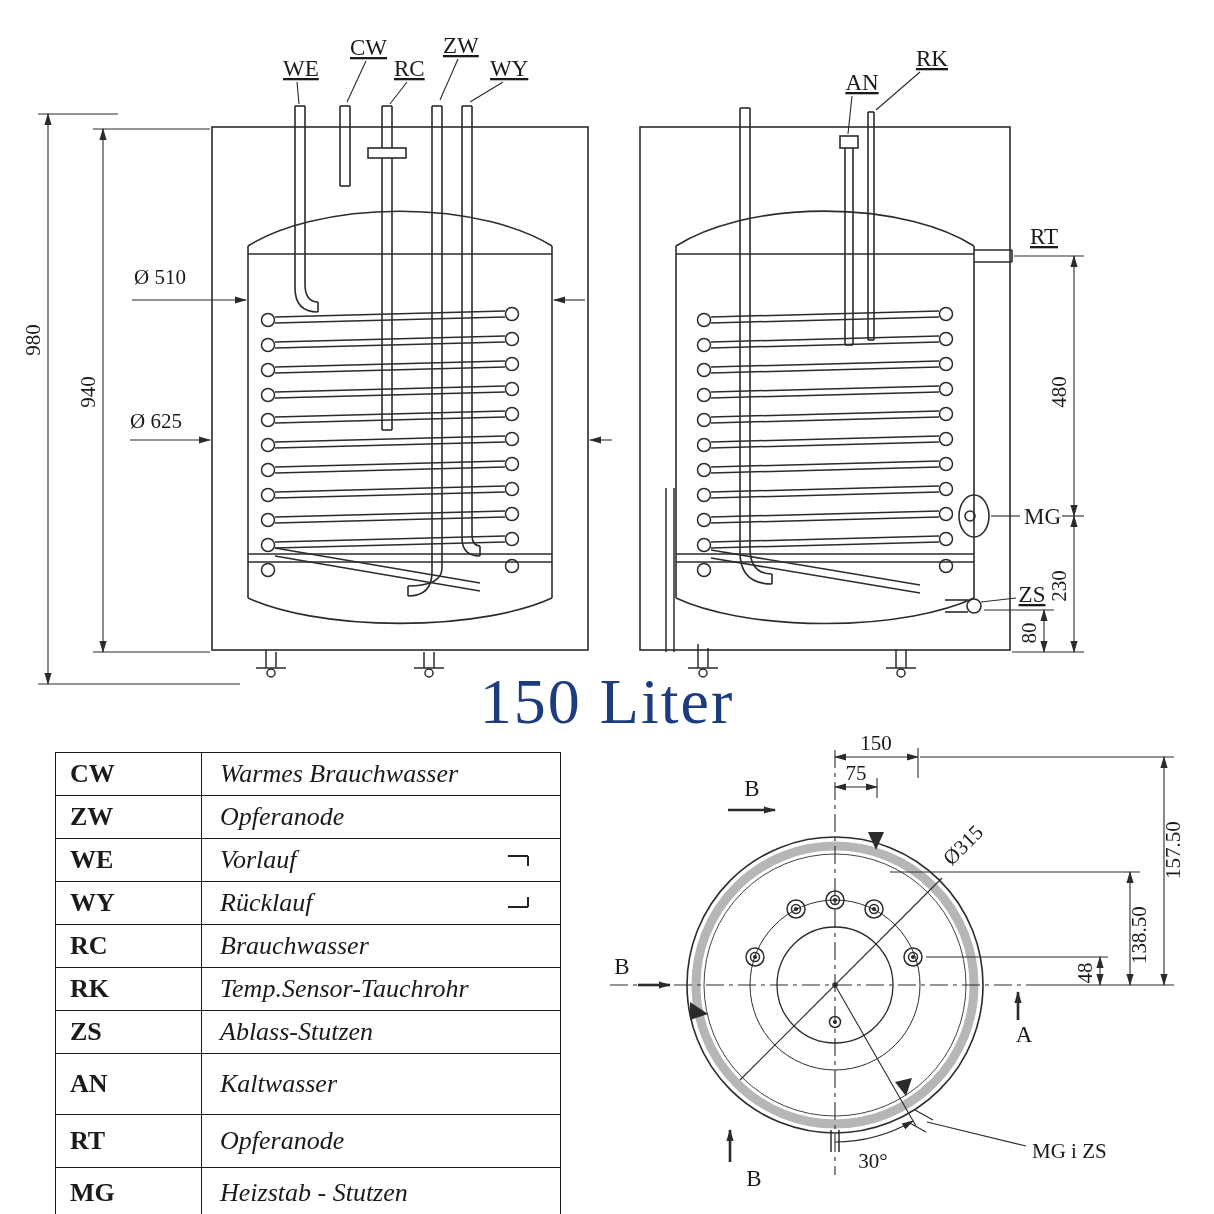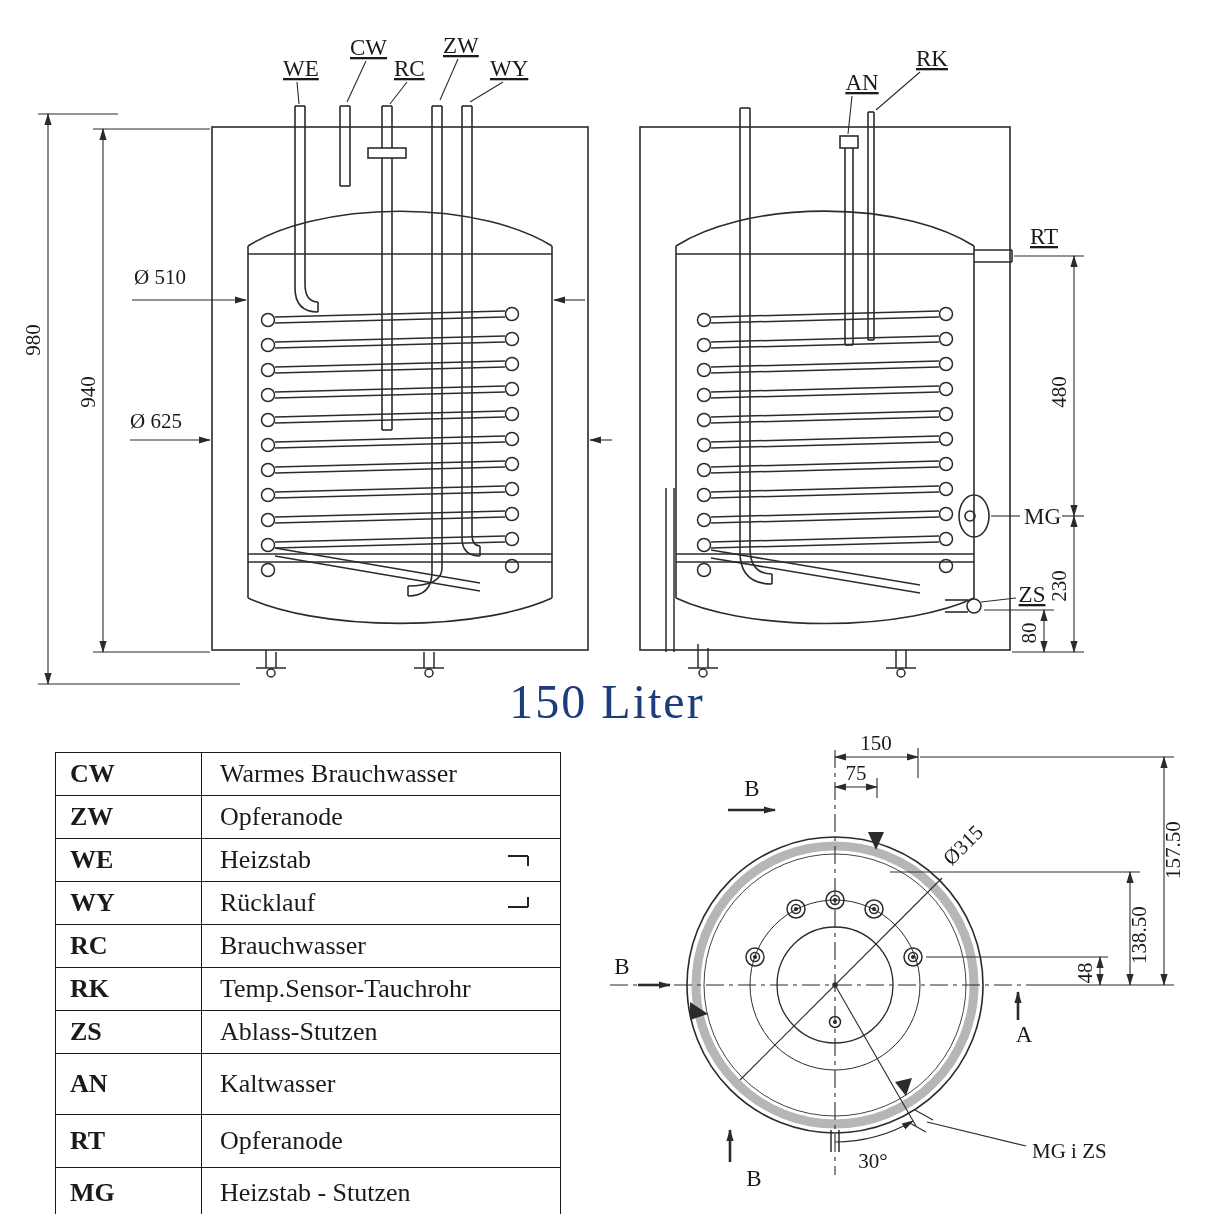--- a/index.html
+++ b/index.html
@@ -4,26 +4,26 @@
 <style>
   html,body{margin:0;padding:0;background:#fff;}
   body{width:1214px;height:1214px;position:relative;overflow:hidden;
        font-family:"Liberation Serif", serif;color:#1a1a1a;}
   .abs{position:absolute;}
   svg text{fill:#1a1a1a;stroke:none;font-family:"Liberation Serif", serif;}
   .dimtxt{font-size:21px;}
   .porttxt{font-size:23px;text-decoration:underline;}
   .plain{text-decoration:none;}
   #title{top:664px;left:0;width:1214px;height:76px;text-align:center;
-         font-size:48px;line-height:76px;color:#1c3c7e;letter-spacing:2px;}
+         font-size:64px;line-height:76px;color:#1c3c7e;letter-spacing:2px;}
   #legend{top:752px;left:55px;border-collapse:collapse;table-layout:fixed;width:506px;
           font-size:26px;}
   #legend td{border:1.7px solid #1a1a1a;vertical-align:middle;position:relative;}
   #legend td.abbr{width:130px;font-weight:bold;padding-left:14px;}
-  #legend td.desc{padding-left:18px;}
+  #legend td.desc{padding-left:18px;font-style:italic;}
   tr.r40 td{height:40px;} tr.r58 td{height:58px;} tr.r50 td{height:50px;} tr.r47 td{height:47px;}
   .flowsym{position:absolute;right:28px;top:50%;margin-top:-9px;}
 </style>
 </head>
 <body>
 
 <svg class="abs" style="left:0;top:0" width="620" height="700" viewBox="0 0 620 700">
   <defs>
     <marker id="m1e" markerWidth="14" markerHeight="12" refX="11" refY="5" orient="auto" markerUnits="userSpaceOnUse">
         <path d="M0,1.4 L12,5 L0,8.6 Z" fill="#2b2b2b"></path>
@@ -294,21 +294,21 @@
     <tr class="r40">
       <td class="abbr">CW</td>
       <td class="desc"><span>Warmes Brauchwasser</span></td>
     </tr>
     <tr class="r40">
       <td class="abbr">ZW</td>
       <td class="desc"><span>Opferanode</span></td>
     </tr>
     <tr class="r40">
       <td class="abbr">WE</td>
-      <td class="desc"><span>Heizstab</span>
+      <td class="desc"><span>Vorlauf</span>
         <svg class="flowsym" width="26" height="18" viewBox="0 0 26 18">
           <line x1="2" y1="5" x2="22" y2="5" stroke="#222" stroke-width="2"></line>
           <line x1="22" y1="5" x2="22" y2="15" stroke="#222" stroke-width="2"></line>
         </svg>
       </td>
     </tr>
     <tr class="r40">
       <td class="abbr">WY</td>
       <td class="desc"><span>Rücklauf</span>
         <svg class="flowsym" width="26" height="18" viewBox="0 0 26 18">

